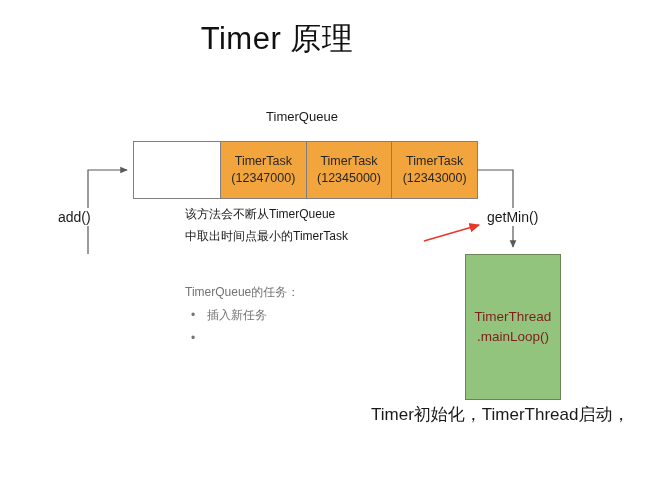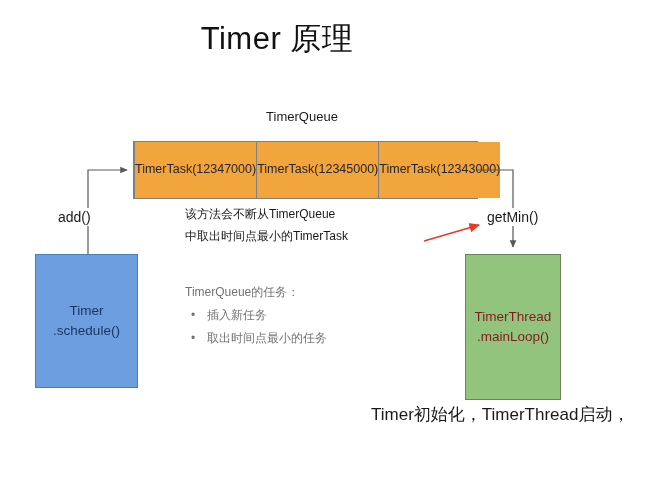--- a/index.html
+++ b/index.html
@@ -43,21 +43,21 @@
     top: 141px;
     width: 345px;
     height: 58px;
     display: flex;
     border: 1.5px solid #7f7f7f;
     background: #ffffff;
   }
   .queue-cell {
     border-right: 1.5px solid #7f7f7f;
     display: flex;
-    flex-direction: row;
+    flex-direction: column;
     align-items: center;
     justify-content: center;
     line-height: 1.4;
     font-size: 12.5px;
     color: #262626;
     text-align: center;
   }
   .queue-cell.empty { width: 87px; background: #ffffff; }
   .queue-cell.task { flex: 1; background: #f2a43d; }
   .queue-cell:last-child { border-right: none; }
@@ -163,44 +163,39 @@
       </marker>
     </defs>
     <path d="M 88 254 L 88 170 L 127 170" fill="none" stroke="#595959" stroke-width="1.2" marker-end="url(#arrow-gray)"></path>
     <path d="M 477 170 L 513 170 L 513 247" fill="none" stroke="#595959" stroke-width="1.2" marker-end="url(#arrow-gray)"></path>
     <path d="M 424 241 L 479 225" fill="none" stroke="#E8392B" stroke-width="1.6" marker-end="url(#arrow-red)"></path>
   </svg>
 
   <div class="edge-label add">add()</div>
   <div class="edge-label getmin">getMin()</div>
 
-  <div class="node timer">
-    <span>Timer</span>
-    <span>.schedule()</span>
-  </div>
 
   <div class="node thread">
     <span>TimerThread</span>
     <span>.mainLoop()</span>
   </div>
 
   <div class="note-getmin">
     <div>该方法会不断从TimerQueue</div>
     <div>中取出时间点最小的TimerTask</div>
   </div>
 
   <div class="note-queue-tasks">
     <div>TimerQueue的任务：</div>
     <div class="bullet-row">
       <span class="bullet-dot">•</span>
       <span>插入新任务</span>
     </div>
     <div class="bullet-row">
       <span class="bullet-dot">•</span>
-      <span>取出时间点最小的任务</span>
     </div>
   </div>
 
   <div class="note-bottom">
     <div>Timer初始化，TimerThread启动，</div>
   </div>
 
 </div>
 
 </body></html>

